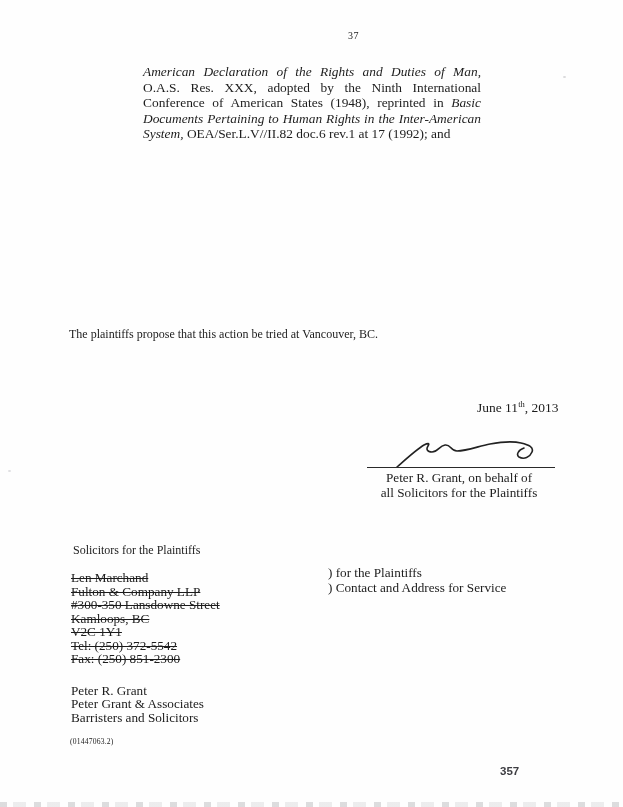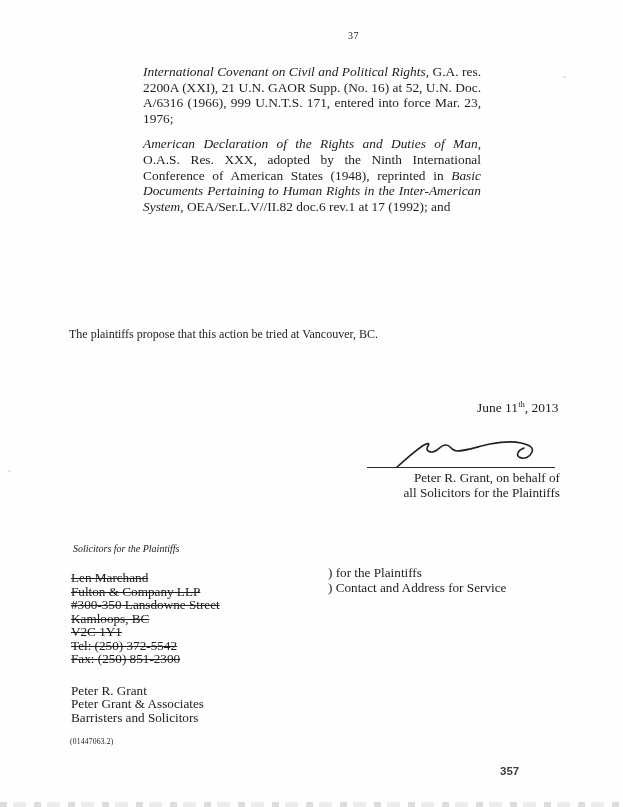--- a/index.html
+++ b/index.html
@@ -30,25 +30,25 @@
   }
   .sig-date sup{font-size:8.5px;vertical-align:super;line-height:0;}
   .sig-svg{
     left:393px;top:436px;width:168px;height:34px;
   }
   .sig-line{
     left:367px;top:467px;width:188px;height:0;
     border-top:1.2px solid #2a2a2a;
   }
   .sig-name{
-    left:358px;top:470px;width:202px;text-align:right;
+    left:358px;top:470px;width:202px;text-align:center;
     font-size:13.2px;line-height:15px;
   }
   .sol-heading{
-    left:73px;top:543px;font-size:10px;font-style:italic;
+    left:73px;top:543px;font-size:12px;
   }
   .struck-address{
     left:71px;top:571px;font-size:13.2px;line-height:13.5px;
   }
   .struck-address div{
     text-decoration:line-through;
     text-decoration-thickness:1.2px;
     white-space:nowrap;
   }
   .service-note{
@@ -72,21 +72,20 @@
       rgba(150,150,155,.3) 13px 26px, rgba(255,255,255,0) 26px 34px);
   }
   .scan-speck{position:absolute;background:#b8b8bc;border-radius:50%;}
 </style>
 </head>
 <body>
 
 <div class="abs pageno-top">37</div>
 
 <div class="abs citations">
-    <p class="citation"><em>International Covenant on Civil and Political Rights,</em><span> G.A. res. 2200A (XXI), 21 U.N. GAOR Supp. (No. 16) at 52, U.N. Doc. A/6316 (1966), 999 U.N.T.S. 171, entered into force Mar. 23, 1976;</span></p>
     <p class="citation"><em>American Declaration of the Rights and Duties of Man</em><span>, O.A.S. Res. XXX, adopted by the Ninth International Conference of American States (1948), reprinted in </span><em>Basic Documents Pertaining to Human Rights in the Inter-American System,</em><span> OEA/Ser.L.V//II.82 doc.6 rev.1 at 17 (1992); and</span></p>
   </div>
 
 <div class="abs trial-statement">The plaintiffs propose that this action be tried at Vancouver, BC.</div>
 
 <div class="abs sig-date"><span>June 11</span><sup>th</sup><span>, 2013</span></div>
 
 <svg class="abs sig-svg" viewBox="0 0 168 34" fill="none" xmlns="http://www.w3.org/2000/svg">
   <path d="M 4 31 C 12 24, 24 13, 31 9 C 35 7, 37 7, 35 10 C 33 13, 34 16, 39 16 C 45 16, 46 10, 52 9 C 58 8, 57 15, 64 15 C 74 15, 86 10, 97 8 C 108 6, 120 5, 128 7 C 136 9, 141 11, 139 16 C 137 21, 131 24, 126 21 C 123 19, 125 14, 131 12" stroke="#222" stroke-width="1.6" stroke-linecap="round"></path>
 </svg>

